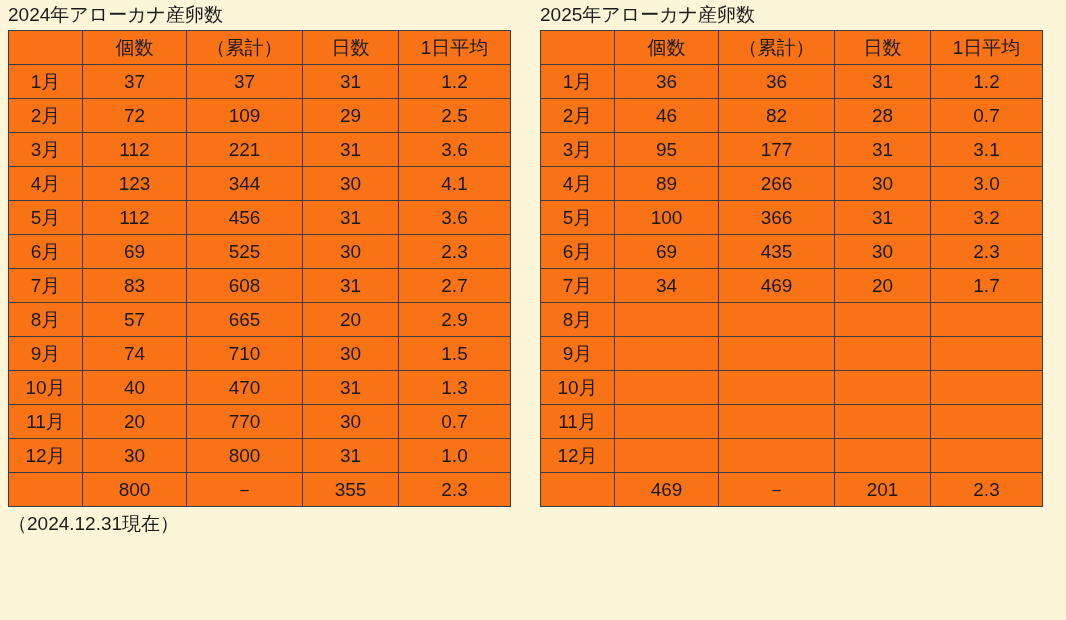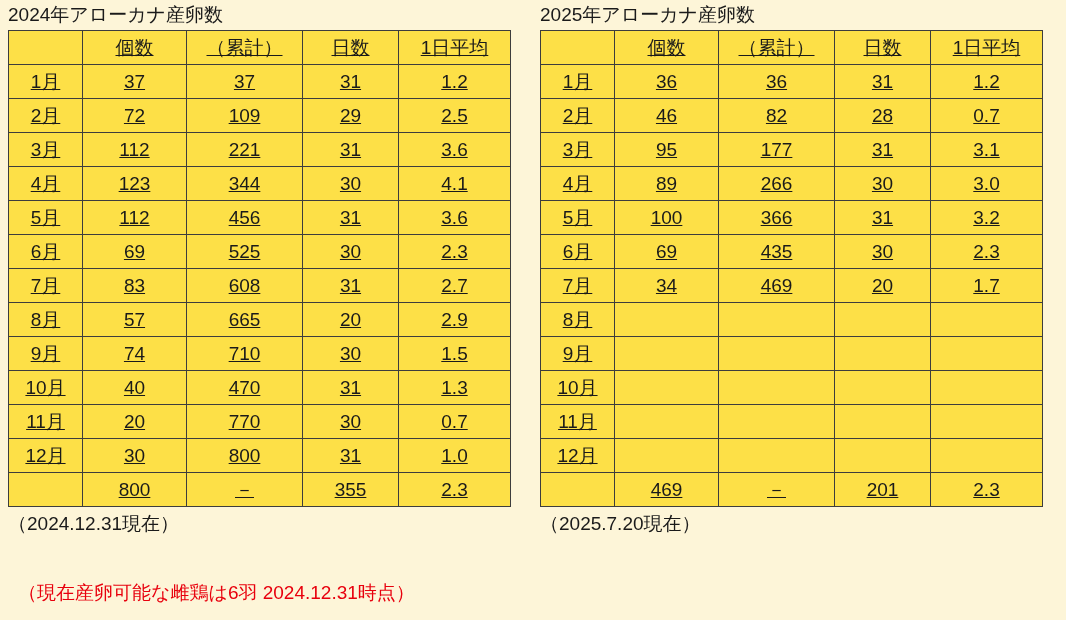--- a/index.html
+++ b/index.html
@@ -31,23 +31,22 @@
     font-size: 19px;
     line-height: 30px;
     height: 30px;
     color: #1a1a1a;
     white-space: nowrap;
   }
 
   table.egg-table {
     border-collapse: collapse;
     table-layout: fixed;
-    background: #fde047;
+    background: #f97316;
     margin: 0;
-    text-decoration: underline;
   }
   table.egg-table td,
   table.egg-table th {
     border: 1px solid #3d3d3d;
     height: 33px;
     padding: 0;
     text-align: center;
     vertical-align: middle;
     font-size: 19px;
     font-weight: normal;
@@ -314,18 +313,16 @@
         </tr>
         <tr class="total-row">
           <td class="total-blank"></td>
           <td>469</td>
           <td>－</td>
           <td>201</td>
           <td>2.3</td>
         </tr>
       </tbody>
     </table>
-    <div class="asof">（2025.7.20現在）</div>
   </div>
 
-  <div class="note note-left">（現在産卵可能な雌鶏は6羽 2024.12.31時点）</div>
 
 </div>
 
 </body></html>

